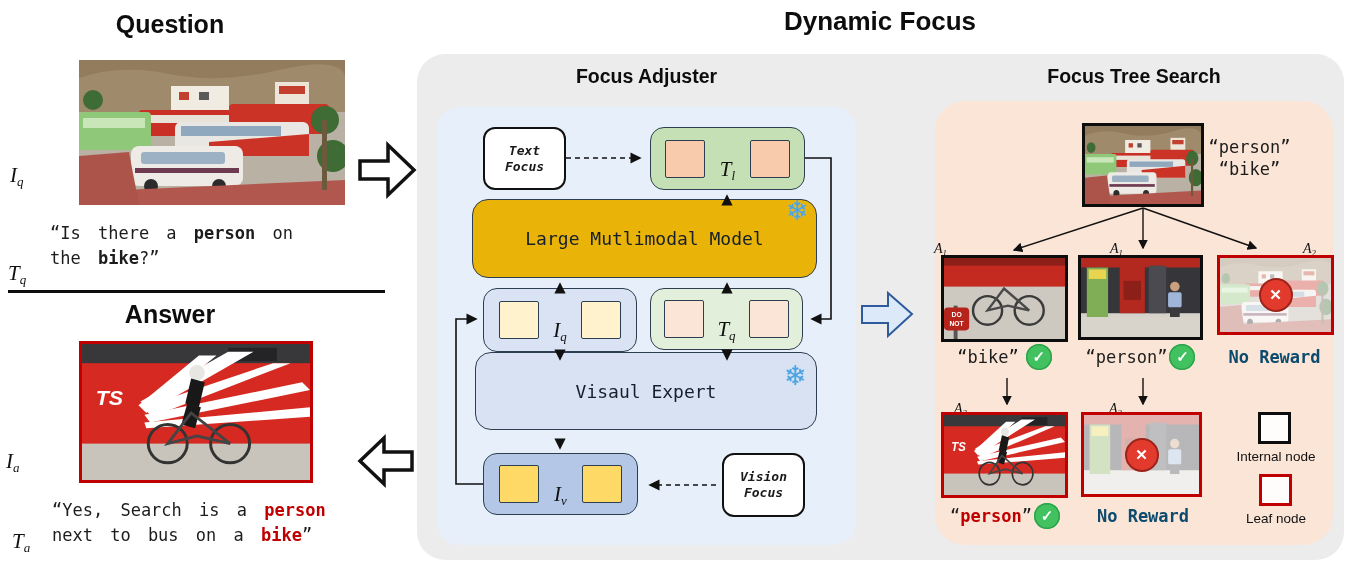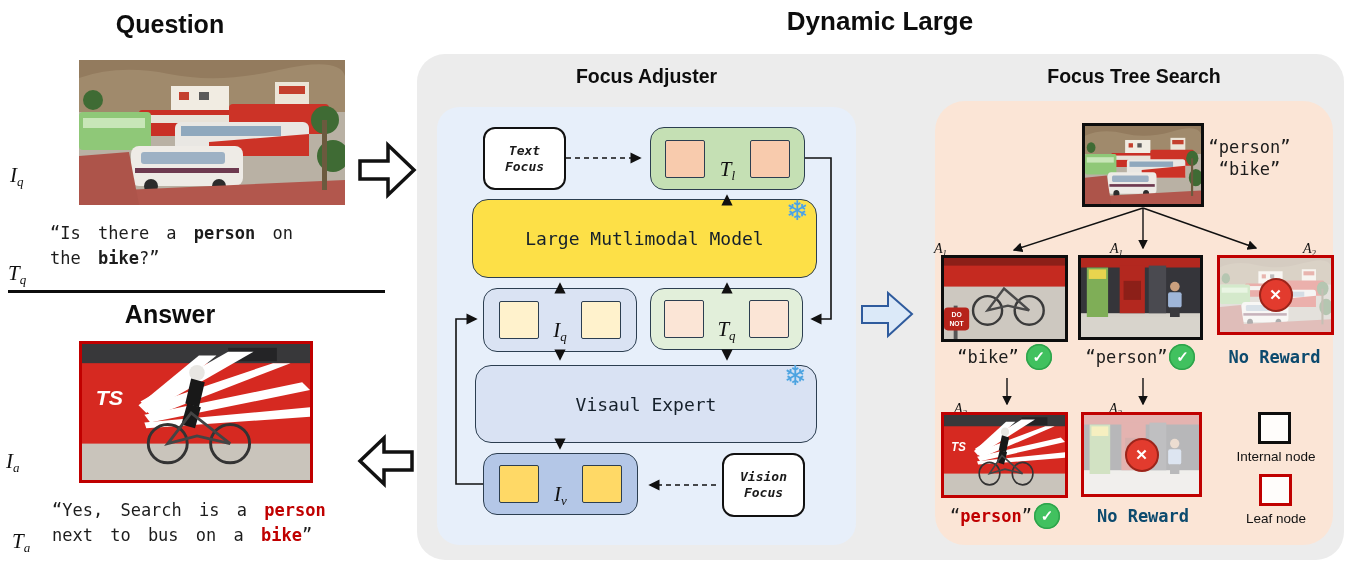--- a/index.html
+++ b/index.html
@@ -169,59 +169,59 @@
       </svg>
   </div>
 
   <span class="abs mlabel" style="left:6px;top:426px;"><span>I</span><sub>a</sub></span>
 
   <span class="abs mlabel" style="left:12px;top:506px;"><span>T</span><sub>a</sub></span>
 
   <div class="abs mono qa-text" style="left:52px;top:498px;width:290px;"><span>“Yes, Search is a </span><span class="seg-redbold">person</span><span> next to bus on a </span><span class="seg-redbold">bike</span><span>”</span></div>
 
   
-  <div class="abs h1" style="left:680px;top:6px;width:400px;font-size:26px;">Dynamic Large</div>
+  <div class="abs h1" style="left:680px;top:6px;width:400px;font-size:26px;">Dynamic Focus</div>
 
   <div class="abs gray-box" style="left:417px;top:54px;width:927px;height:506px;"></div>
 
   <div class="abs h2" style="left:935px;top:65px;width:398px;">Focus Tree Search</div>
   <div class="abs h2" style="left:437px;top:65px;width:419px;">Focus Adjuster</div>
 
   <div class="abs blue-panel" style="left:437px;top:107px;width:419px;height:438px;"></div>
   <div class="abs peach-panel" style="left:935px;top:101px;width:398px;height:444px;"></div>
 
   
   <div class="abs focus-box" style="left:483px;top:127px;width:83px;height:63px;">
       <span>Text<br>Focus</span>
     </div>
 
   <div class="abs node-box" style="left:650px;top:127px;width:155px;height:63px;background:#c5e0b4;">
     <span class="sq" style="background:#f8cbad;"></span>
     <span class="mlabel"><span>T</span><sub>l</sub></span>
     <span class="sq" style="background:#f8cbad;"></span>
   </div>
 
-  <div class="abs big-box" style="left:472px;top:199px;width:345px;height:79px;background:#fde047;">
+  <div class="abs big-box" style="left:472px;top:199px;width:345px;height:79px;background:#eab308;">
     <span>Large Mutlimodal Model</span>
   </div>
   <span class="abs snow" style="left:786px;top:198px;">❄</span>
 
   <div class="abs node-box" style="left:483px;top:288px;width:154px;height:64px;background:#dae3f3;">
     <span class="sq" style="background:#fff2cc;"></span>
     <span class="mlabel"><span>I</span><sub>q</sub></span>
     <span class="sq" style="background:#fff2cc;"></span>
   </div>
 
   <div class="abs node-box" style="left:650px;top:288px;width:153px;height:62px;background:#e2efda;">
     <span class="sq" style="background:#fbe5d6;"></span>
     <span class="mlabel"><span>T</span><sub>q</sub></span>
     <span class="sq" style="background:#fbe5d6;"></span>
   </div>
 
-  <div class="abs big-box" style="left:475px;top:365px;width:342px;height:78px;background:#d9e2f3;">
+  <div class="abs big-box" style="left:475px;top:352px;width:342px;height:78px;background:#d9e2f3;">
     <span>Visaul Expert</span>
   </div>
   <span class="abs snow" style="left:784px;top:363px;">❄</span>
 
   <div class="abs node-box" style="left:483px;top:453px;width:155px;height:62px;background:#b4c7e7;">
     <span class="sq" style="background:#ffd966;"></span>
     <span class="mlabel"><span>I</span><sub>v</sub></span>
     <span class="sq" style="background:#ffd966;"></span>
   </div>
 

